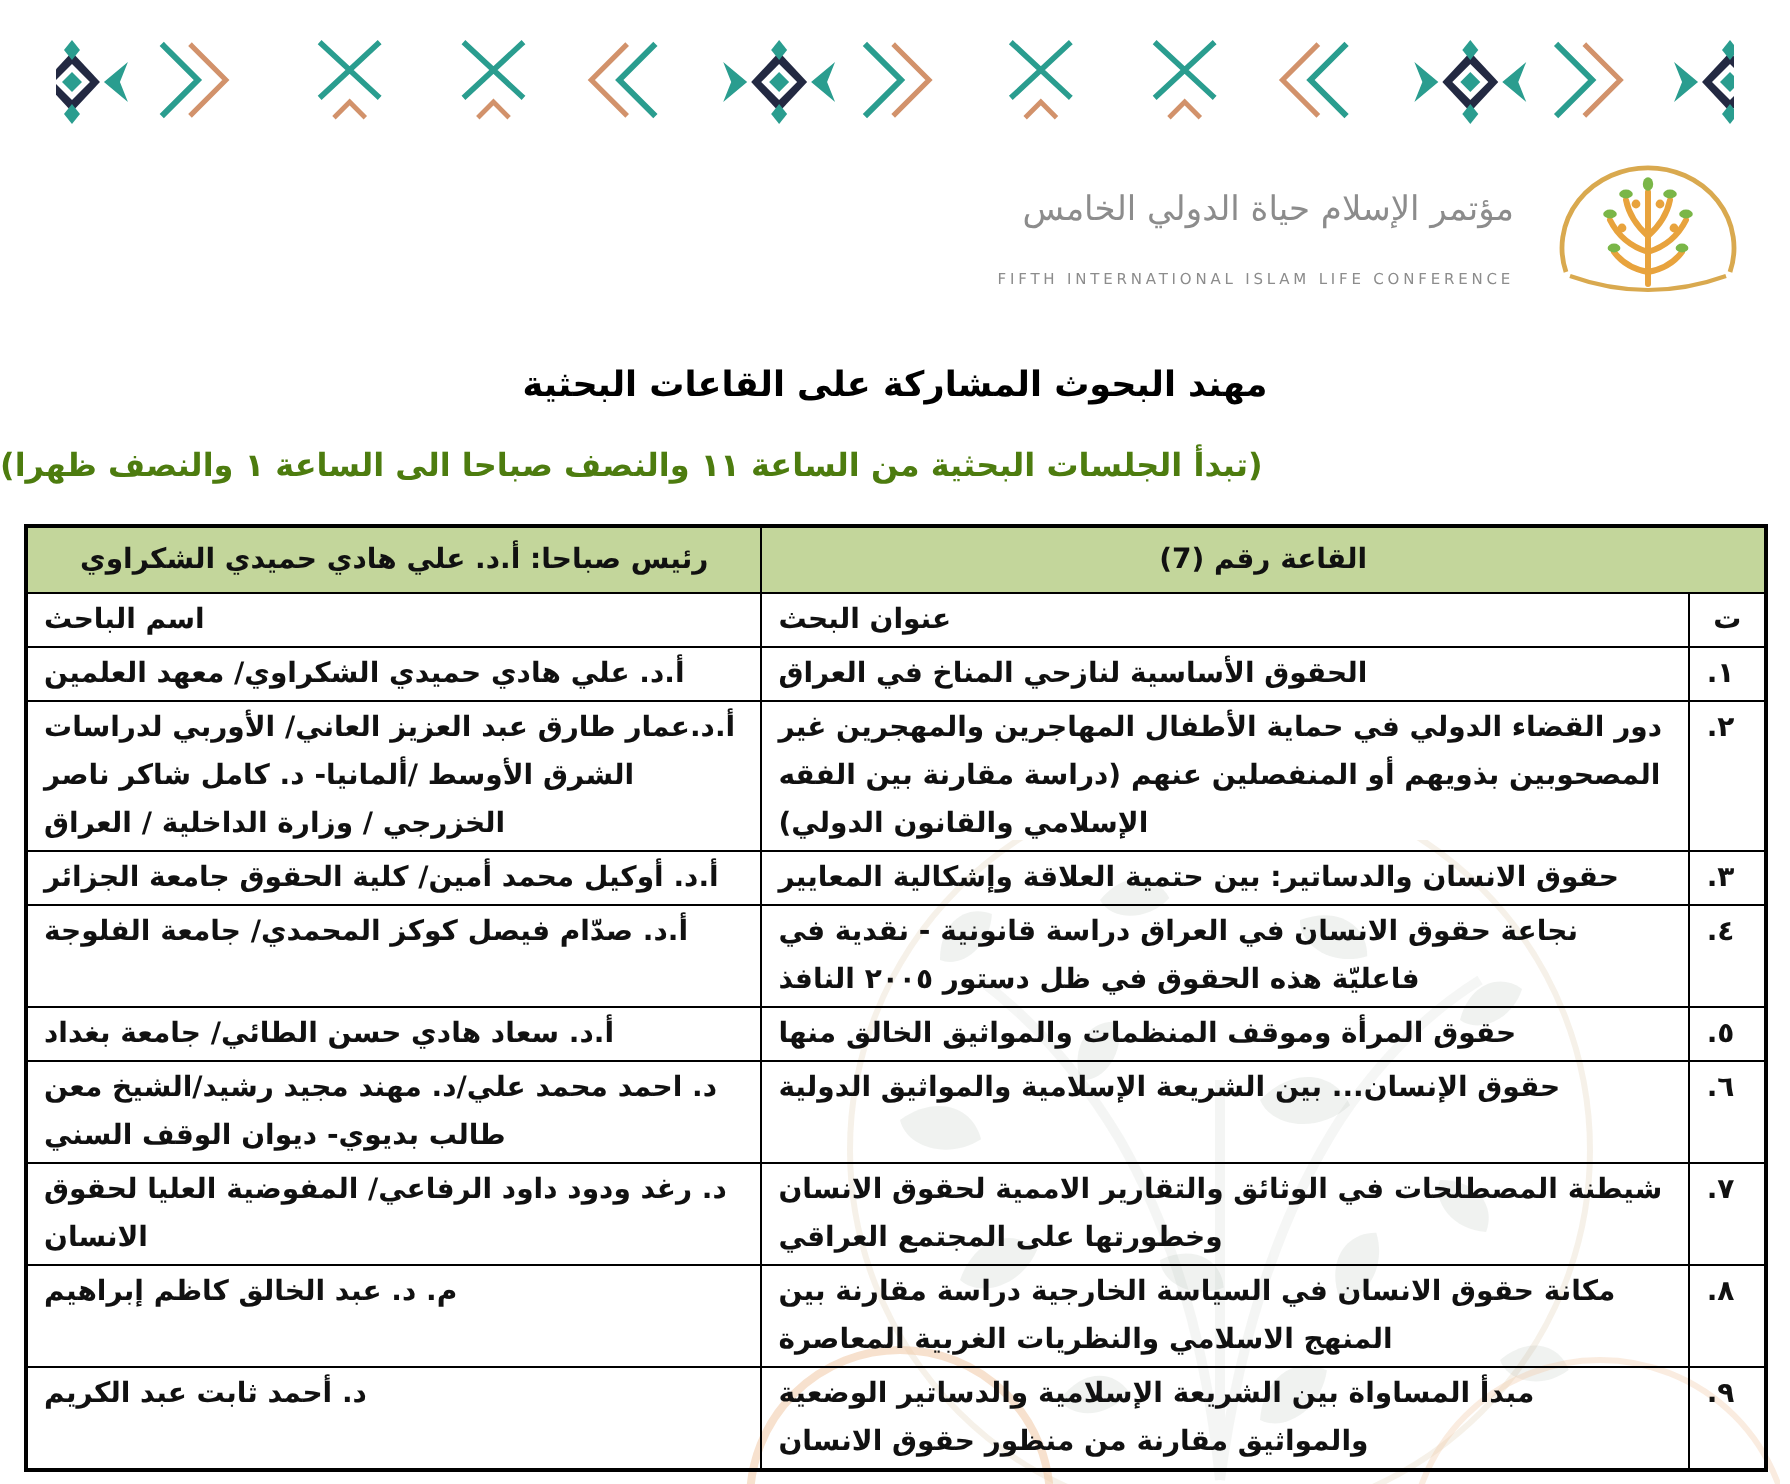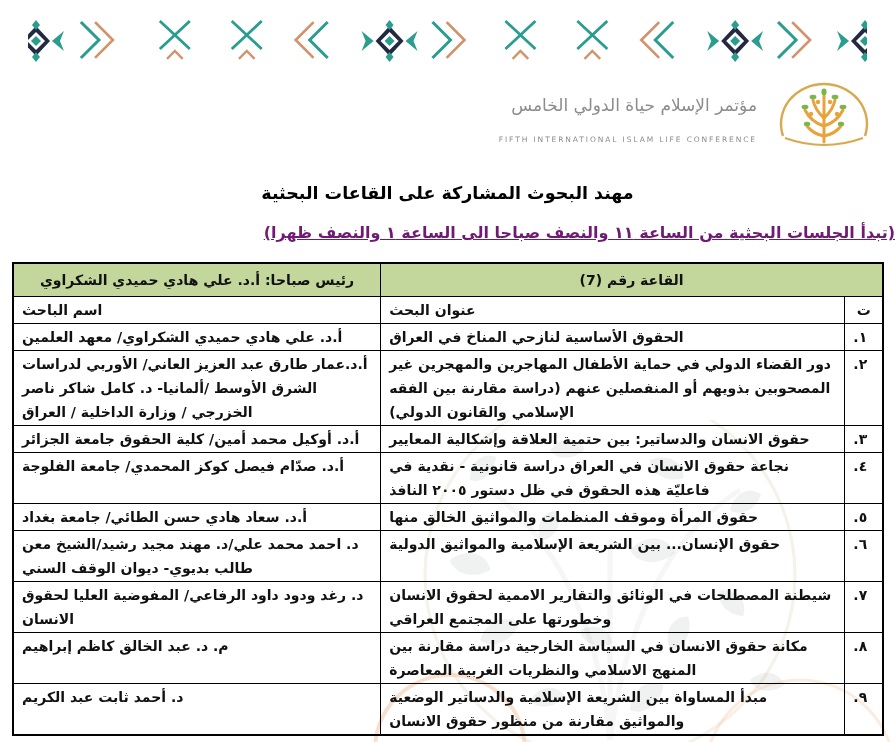--- a/index.html
+++ b/index.html
@@ -16,22 +16,22 @@
   
   .logo-row{position:absolute;top:80px;right:12px;display:flex;direction:ltr;align-items:center;gap:8px;}
   .logo-text{text-align:right;direction:rtl;}
   .logo-ar{font-size:17px;color:var(--text-gray,#8c8c8c);font-weight:400;letter-spacing:0;}
   .logo-en{font-size:7.5px;color:var(--text-gray,#9a9a9a);letter-spacing:1.9px;margin-top:20px;direction:ltr;text-align:left;}
   .logo-mark{width:118px;height:78px;}
 
   
   .title{position:absolute;top:183px;left:0;width:100%;text-align:center;
     font-size:17.5px;font-weight:700;color:#000;direction:rtl;}
-  .subtitle{position:absolute;top:223px;left:0;width:100%;text-align:right;
-    font-size:16px;font-weight:700;color:#701a75;direction:rtl;text-decoration:underline;}
+  .subtitle{position:absolute;top:223px;left:0;width:100%;text-align:left;
+    font-size:16px;font-weight:700;color:#4d7c0f;direction:rtl;}
 
   
   .watermark{position:absolute;left:330px;top:420px;width:560px;height:322px;pointer-events:none;z-index:0;}
 
   
   .main-table{
     position:absolute;top:262px;left:12px;width:872px;z-index:1;
     border-collapse:collapse;table-layout:fixed;direction:rtl;
     font-size:14px;font-weight:700;color:#111;background:transparent;
     border:2px solid #000;

